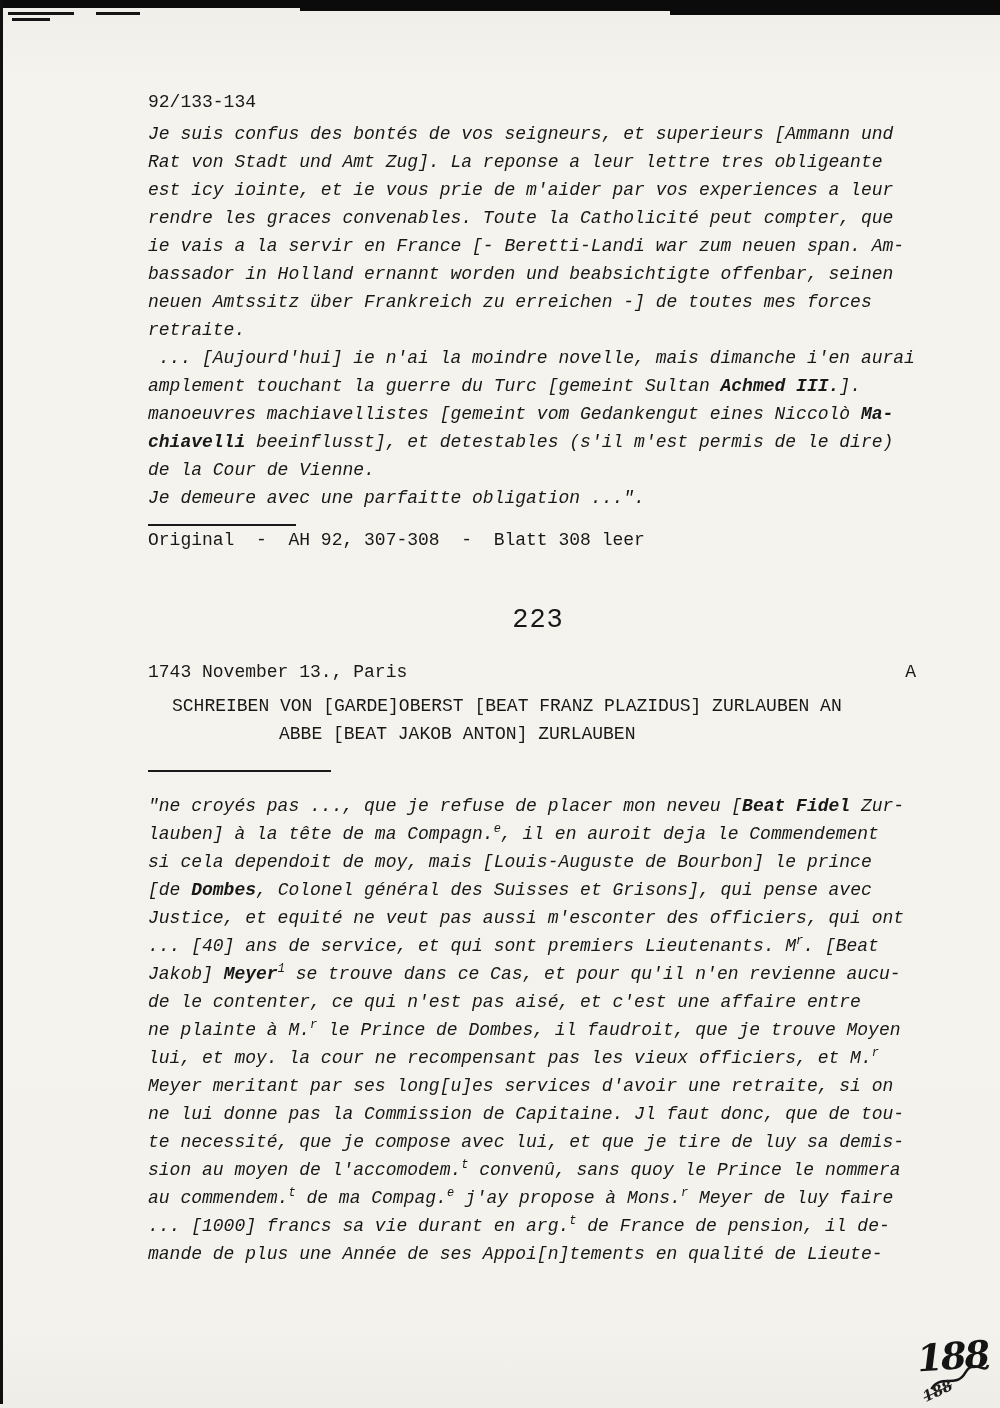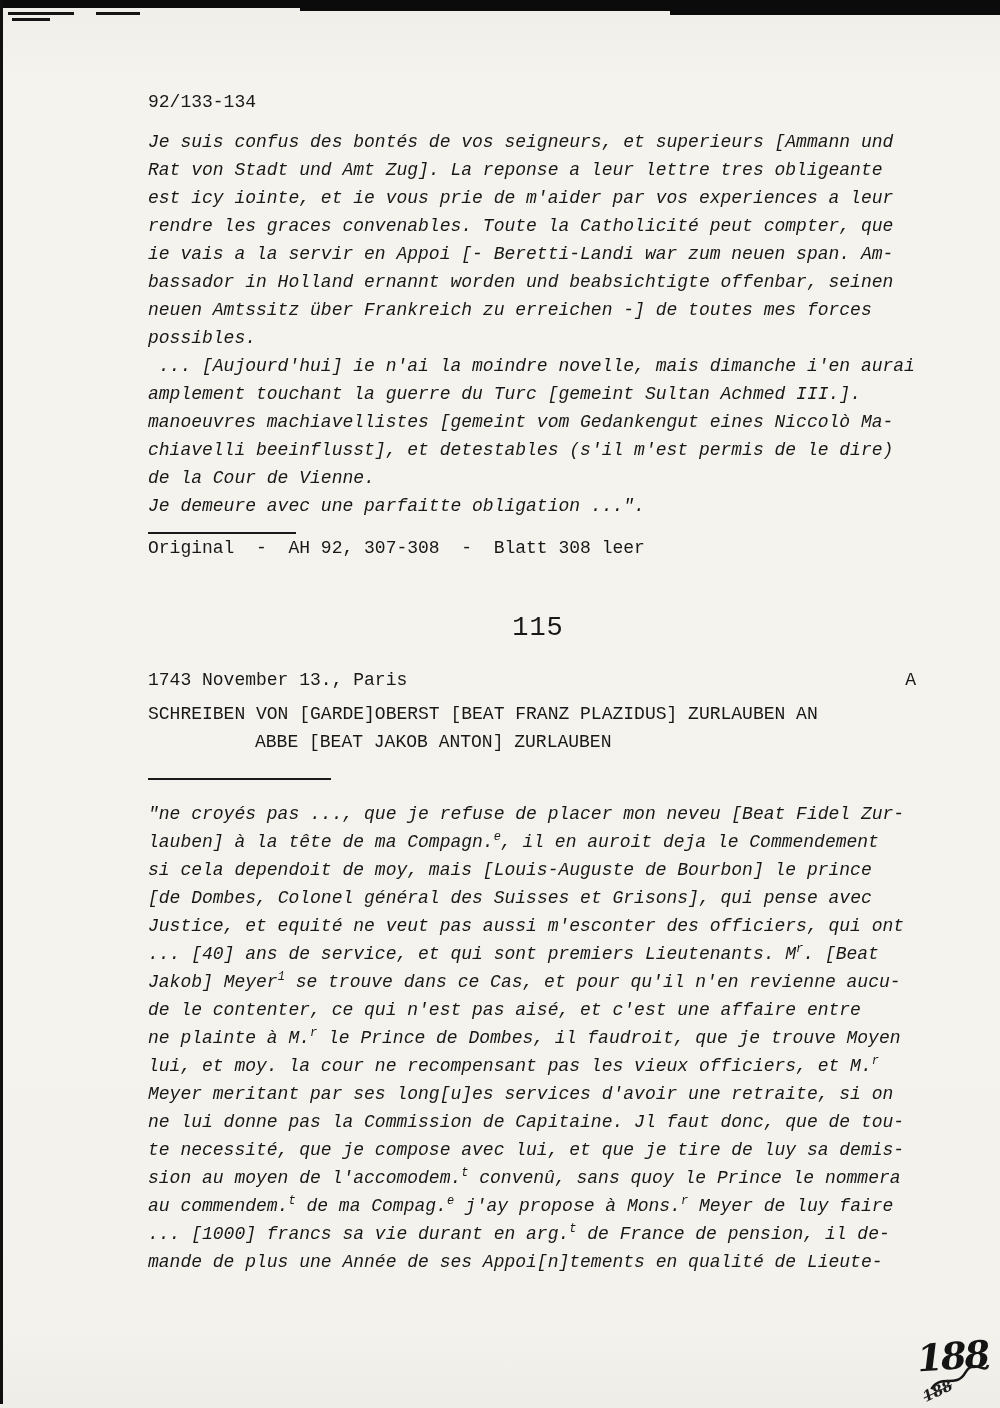--- a/index.html
+++ b/index.html
@@ -16,31 +16,31 @@
   .edge-left{position:absolute;top:0;left:0;width:3px;height:1404px;background:#101010;}
   .dash{position:absolute;background:#141414;height:3px;}
   .dash1{top:12px;left:8px;width:66px;}
   .dash2{top:12px;left:96px;width:44px;}
   .dash3{top:18px;left:12px;width:38px;}
   
   .content{position:absolute;left:148px;top:88px;width:780px;}
   .mono{font-family:"Liberation Mono","DejaVu Sans Mono",monospace;font-size:18px;}
   .page-ref{line-height:28px;margin-bottom:2px;}
   .quote{font-style:italic;}
-  .body133{margin-top:12px;}
+  .body133{margin-top:4px;}
   .tline{white-space:pre;line-height:28px;min-height:28px;font-size:18px;}
   .tline sup{font-size:12px;line-height:0;}
-  .b{font-weight:normal;text-align:center;}
+  .b{font-weight:bold;text-align:center;}
   .rule{height:0;border:none;border-top:2px solid #1a1a1a;}
   .rule1{width:148px;margin-top:12px;}
   .rule2{width:183px;margin-top:22px;}
   .source{line-height:28px;white-space:pre;}
   .entry-number{margin-top:50px;text-align:center;font-size:27px;line-height:32px;letter-spacing:1px;}
   .date-row{margin-top:22px;display:flex;justify-content:space-between;line-height:28px;padding-right:12px;}
-  .title{margin-top:6px;line-height:28px;}
+  .title{margin-top:6px;line-height:28px;margin-left:24px;}
   .title .t2{padding-left:107px;}
   .body134{margin-top:20px;}
   
   .stamp{position:absolute;right:6px;bottom:8px;width:74px;height:64px;}
   .stamp-main{
     position:absolute;right:6px;top:-2px;
     font-family:"DejaVu Serif","Liberation Serif",serif;
     font-style:italic;font-weight:bold;font-size:37px;letter-spacing:-2px;
     transform:rotate(-4deg);color:#141414;
   }
@@ -67,37 +67,37 @@
 
   <div class="content">
 
     <div class="page-ref mono">92/133-134</div>
 
     <div class="body133 quote">
         <div class="tline">Je suis confus des bontés de vos seigneurs, et superieurs [Ammann und</div>
         <div class="tline">Rat von Stadt und Amt Zug]. La reponse a leur lettre tres obligeante</div>
         <div class="tline">est icy iointe, et ie vous prie de m'aider par vos experiences a leur</div>
         <div class="tline">rendre les graces convenables. Toute la Catholicité peut compter, que</div>
-        <div class="tline">ie vais a la servir en Appoi [- Beretti-Landi war zum neuen span. Am-</div>
+        <div class="tline">ie vais a la servir en France [- Beretti-Landi war zum neuen span. Am-</div>
         <div class="tline">bassador in Holland ernannt worden und beabsichtigte offenbar, seinen</div>
         <div class="tline">neuen Amtssitz über Frankreich zu erreichen -] de toutes mes forces</div>
-        <div class="tline">possibles.</div>
+        <div class="tline">retraite.</div>
         <div class="tline"> ... [Aujourd'hui] ie n'ai la moindre novelle, mais dimanche i'en aurai</div>
         <div class="tline">amplement touchant la guerre du Turc [gemeint Sultan <span class="b">Achmed III.</span>].</div>
         <div class="tline">manoeuvres machiavellistes [gemeint vom Gedankengut eines Niccolò <span class="b">Ma-</span></div>
         <div class="tline"><span class="b">chiavelli</span> beeinflusst], et detestables (s'il m'est permis de le dire)</div>
         <div class="tline">de la Cour de Vienne.</div>
         <div class="tline">Je demeure avec une parfaitte obligation ...".</div>
       </div>
 
     <div class="rule rule1"></div>
 
     <div class="source mono">Original  -  AH 92, 307-308  -  Blatt 308 leer</div>
 
-    <div class="entry-number mono">115</div>
+    <div class="entry-number mono">223</div>
 
     <div class="date-row mono">
       <span>1743 November 13., Paris</span>
       <span>A</span>
     </div>
 
     <div class="title mono">
       <div class="t1">SCHREIBEN VON [GARDE]OBERST [BEAT FRANZ PLAZIDUS] ZURLAUBEN AN</div>
       <div class="t2">ABBE [BEAT JAKOB ANTON] ZURLAUBEN</div>
     </div>

